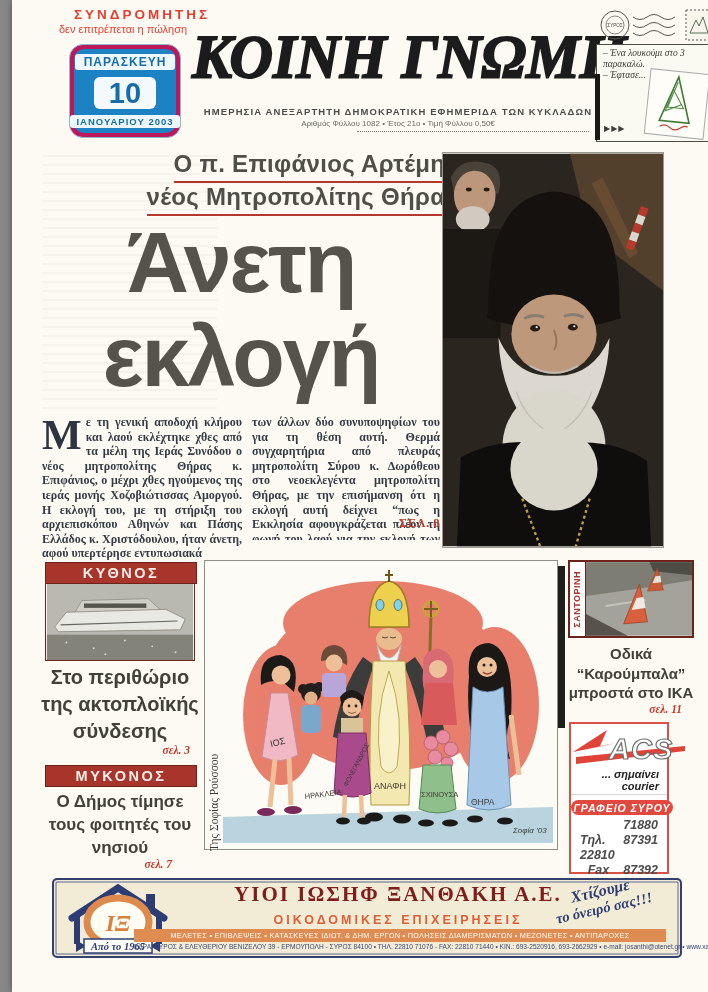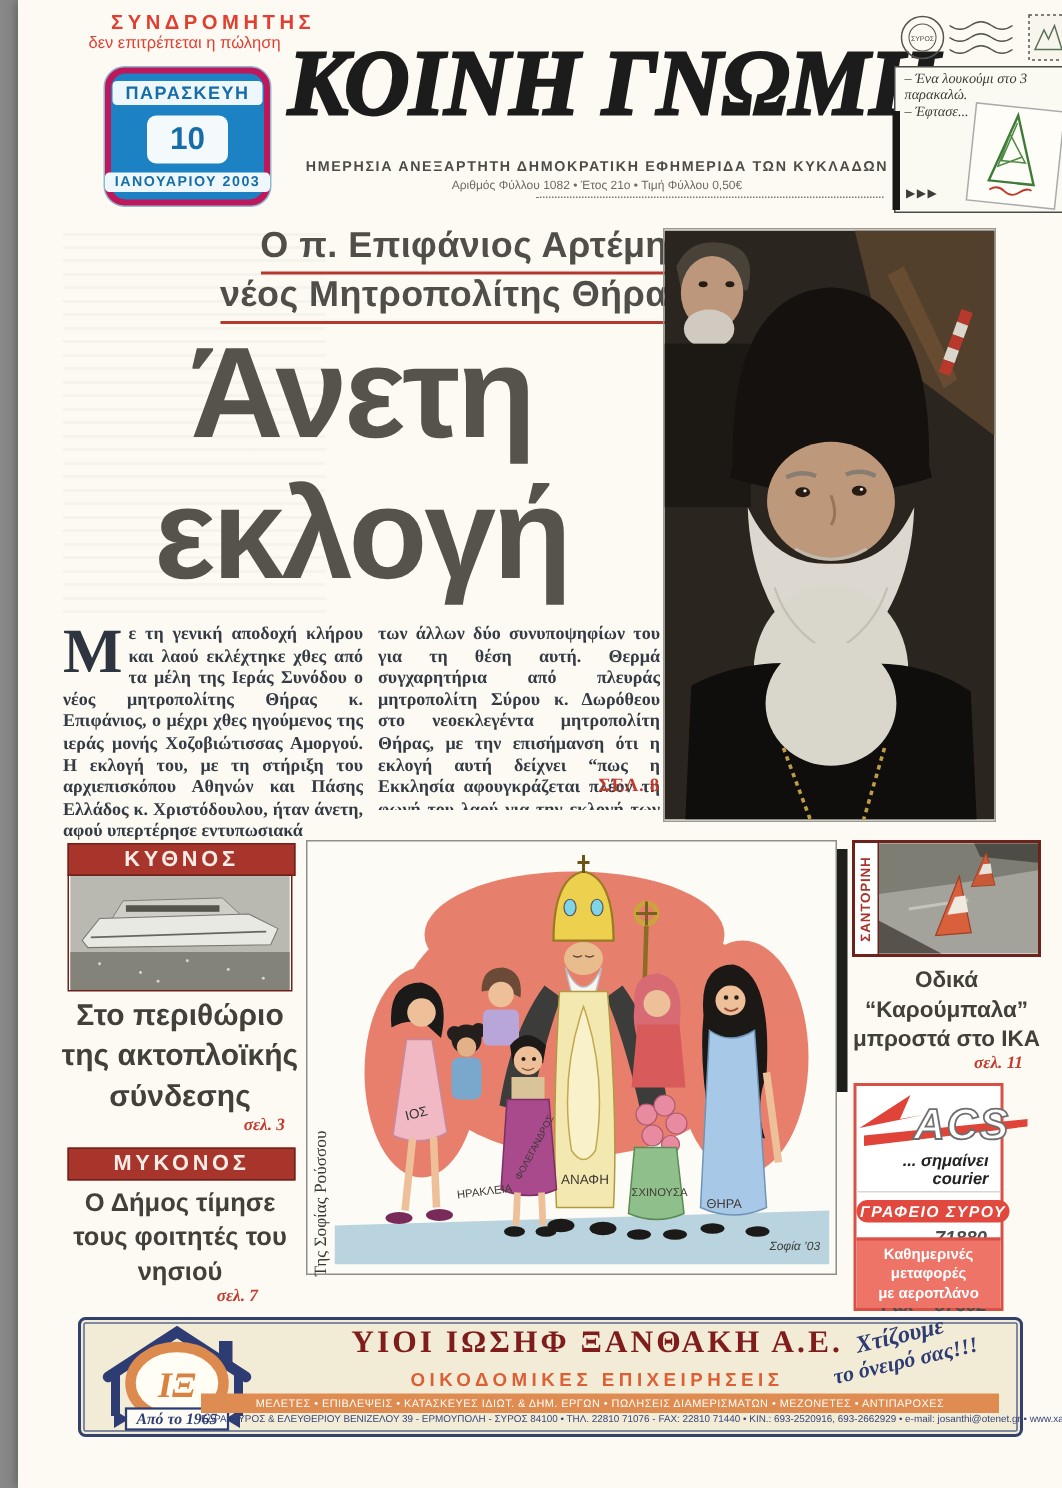--- a/index.html
+++ b/index.html
@@ -5,21 +5,21 @@
   html,body{margin:0;padding:0;background:#888;}
   #page{position:relative;width:708px;height:992px;background:#fcfaf3;overflow:hidden;
         font-family:"Liberation Sans",sans-serif;color:#333;box-shadow:0 0 8px rgba(0,0,0,.4);margin-left:12px;}
   .abs{position:absolute;}
   
   .sub-label{left:62px;top:7px;font-size:13.5px;font-weight:bold;color:#e23f33;letter-spacing:3px;}
   .sub-note{left:47px;top:23px;font-size:11px;color:#e23f33;}
   .datebox{left:57px;top:44px;width:112px;height:94px;background:#be185d;border:1px solid #8fb9cc;border-radius:14px;padding:4px;box-sizing:border-box;}
   .datebox-in{background:#1d82c4;border-radius:10px;height:100%;display:flex;flex-direction:column;align-items:center;justify-content:space-between;padding:5px 6px;box-sizing:border-box;}
   .db-day{background:#eef7fb;color:#176da8;font-weight:bold;font-size:12px;padding:1px 9px;border-radius:3px;letter-spacing:1px;}
-  .db-num{background:#f4fafc;color:#176da8;font-weight:bold;font-size:21px;line-height:32px;padding:0 15px;border-radius:6px;}
+  .db-num{background:#f4fafc;color:#176da8;font-weight:bold;font-size:29px;line-height:32px;padding:0 15px;border-radius:6px;}
   .db-month{background:#eef7fb;color:#176da8;font-weight:bold;font-size:9.5px;padding:1px 6px;border-radius:3px;letter-spacing:1px;white-space:nowrap;}
   .masthead{left:180px;top:24px;font-family:"Liberation Serif",serif;font-style:italic;font-weight:bold;
             font-size:62px;line-height:64px;color:#1c1c1c;-webkit-text-stroke:2px #1c1c1c;white-space:nowrap;transform:scaleX(.97);transform-origin:left;}
   .mast-sub{left:188px;top:106px;width:396px;text-align:center;font-size:9.5px;font-weight:bold;color:#4c4c48;letter-spacing:1.1px;white-space:nowrap;}
   .issue-line{left:188px;top:119px;width:396px;text-align:center;font-size:8px;color:#6b6b66;}
   .dotline{left:345px;top:131px;width:232px;border-top:1.5px dotted #777;}
   .teaser{left:584px;top:44px;width:116px;height:96px;border:1px solid #4a4a46;background:#fbfaf2;}
   .teaser-card{position:absolute;right:6px;top:26px;width:58px;height:64px;border:1px solid #aaa;background:#fefdf7;transform:rotate(6deg);}
   .teaser-t1{position:absolute;left:6px;top:3px;font-family:"Liberation Serif",serif;font-style:italic;font-size:9.5px;color:#3a3a36;line-height:11px;width:104px;}
   .teaser-arrows{position:absolute;left:7px;bottom:8px;font-size:8px;color:#3c3c38;letter-spacing:1px;}
@@ -323,24 +323,20 @@
         <span>71880</span>
       </div>
     <div class="acs-row">
         <span>Τηλ. 22810</span>
         <span>87391</span>
       </div>
     <div class="acs-row" style="justify-content:flex-end;gap:14px">
         <span>Fax</span>
         <span>87392</span>
       </div>
-    <div class="acs-foot">
-      <div>Καθημερινές μεταφορές</div>
-      <div>με αεροπλάνο</div>
-    </div>
   </div>
 
   <div class="abs bigad">
     <svg style="position:absolute;left:8px;top:2px" width="112" height="74" viewBox="0 0 112 74">
       <path d="M10,36 L56,6 L102,36" stroke="#2e3c74" stroke-width="7" fill="none" stroke-linecap="round"></path>
       <rect x="84" y="12" width="9" height="15" fill="#2e3c74"></rect>
       <line x1="15" y1="34" x2="15" y2="62" stroke="#2e3c74" stroke-width="6"></line>
       <line x1="97" y1="34" x2="97" y2="62" stroke="#2e3c74" stroke-width="6"></line>
       <ellipse cx="56" cy="40" rx="31" ry="24" fill="#fffdf4" stroke="#dc8a4e" stroke-width="7"></ellipse>
       <text x="56" y="49" text-anchor="middle" font-family="Liberation Serif, serif" font-style="italic" font-weight="bold" font-size="24" fill="#d98140">ΙΞ</text>

